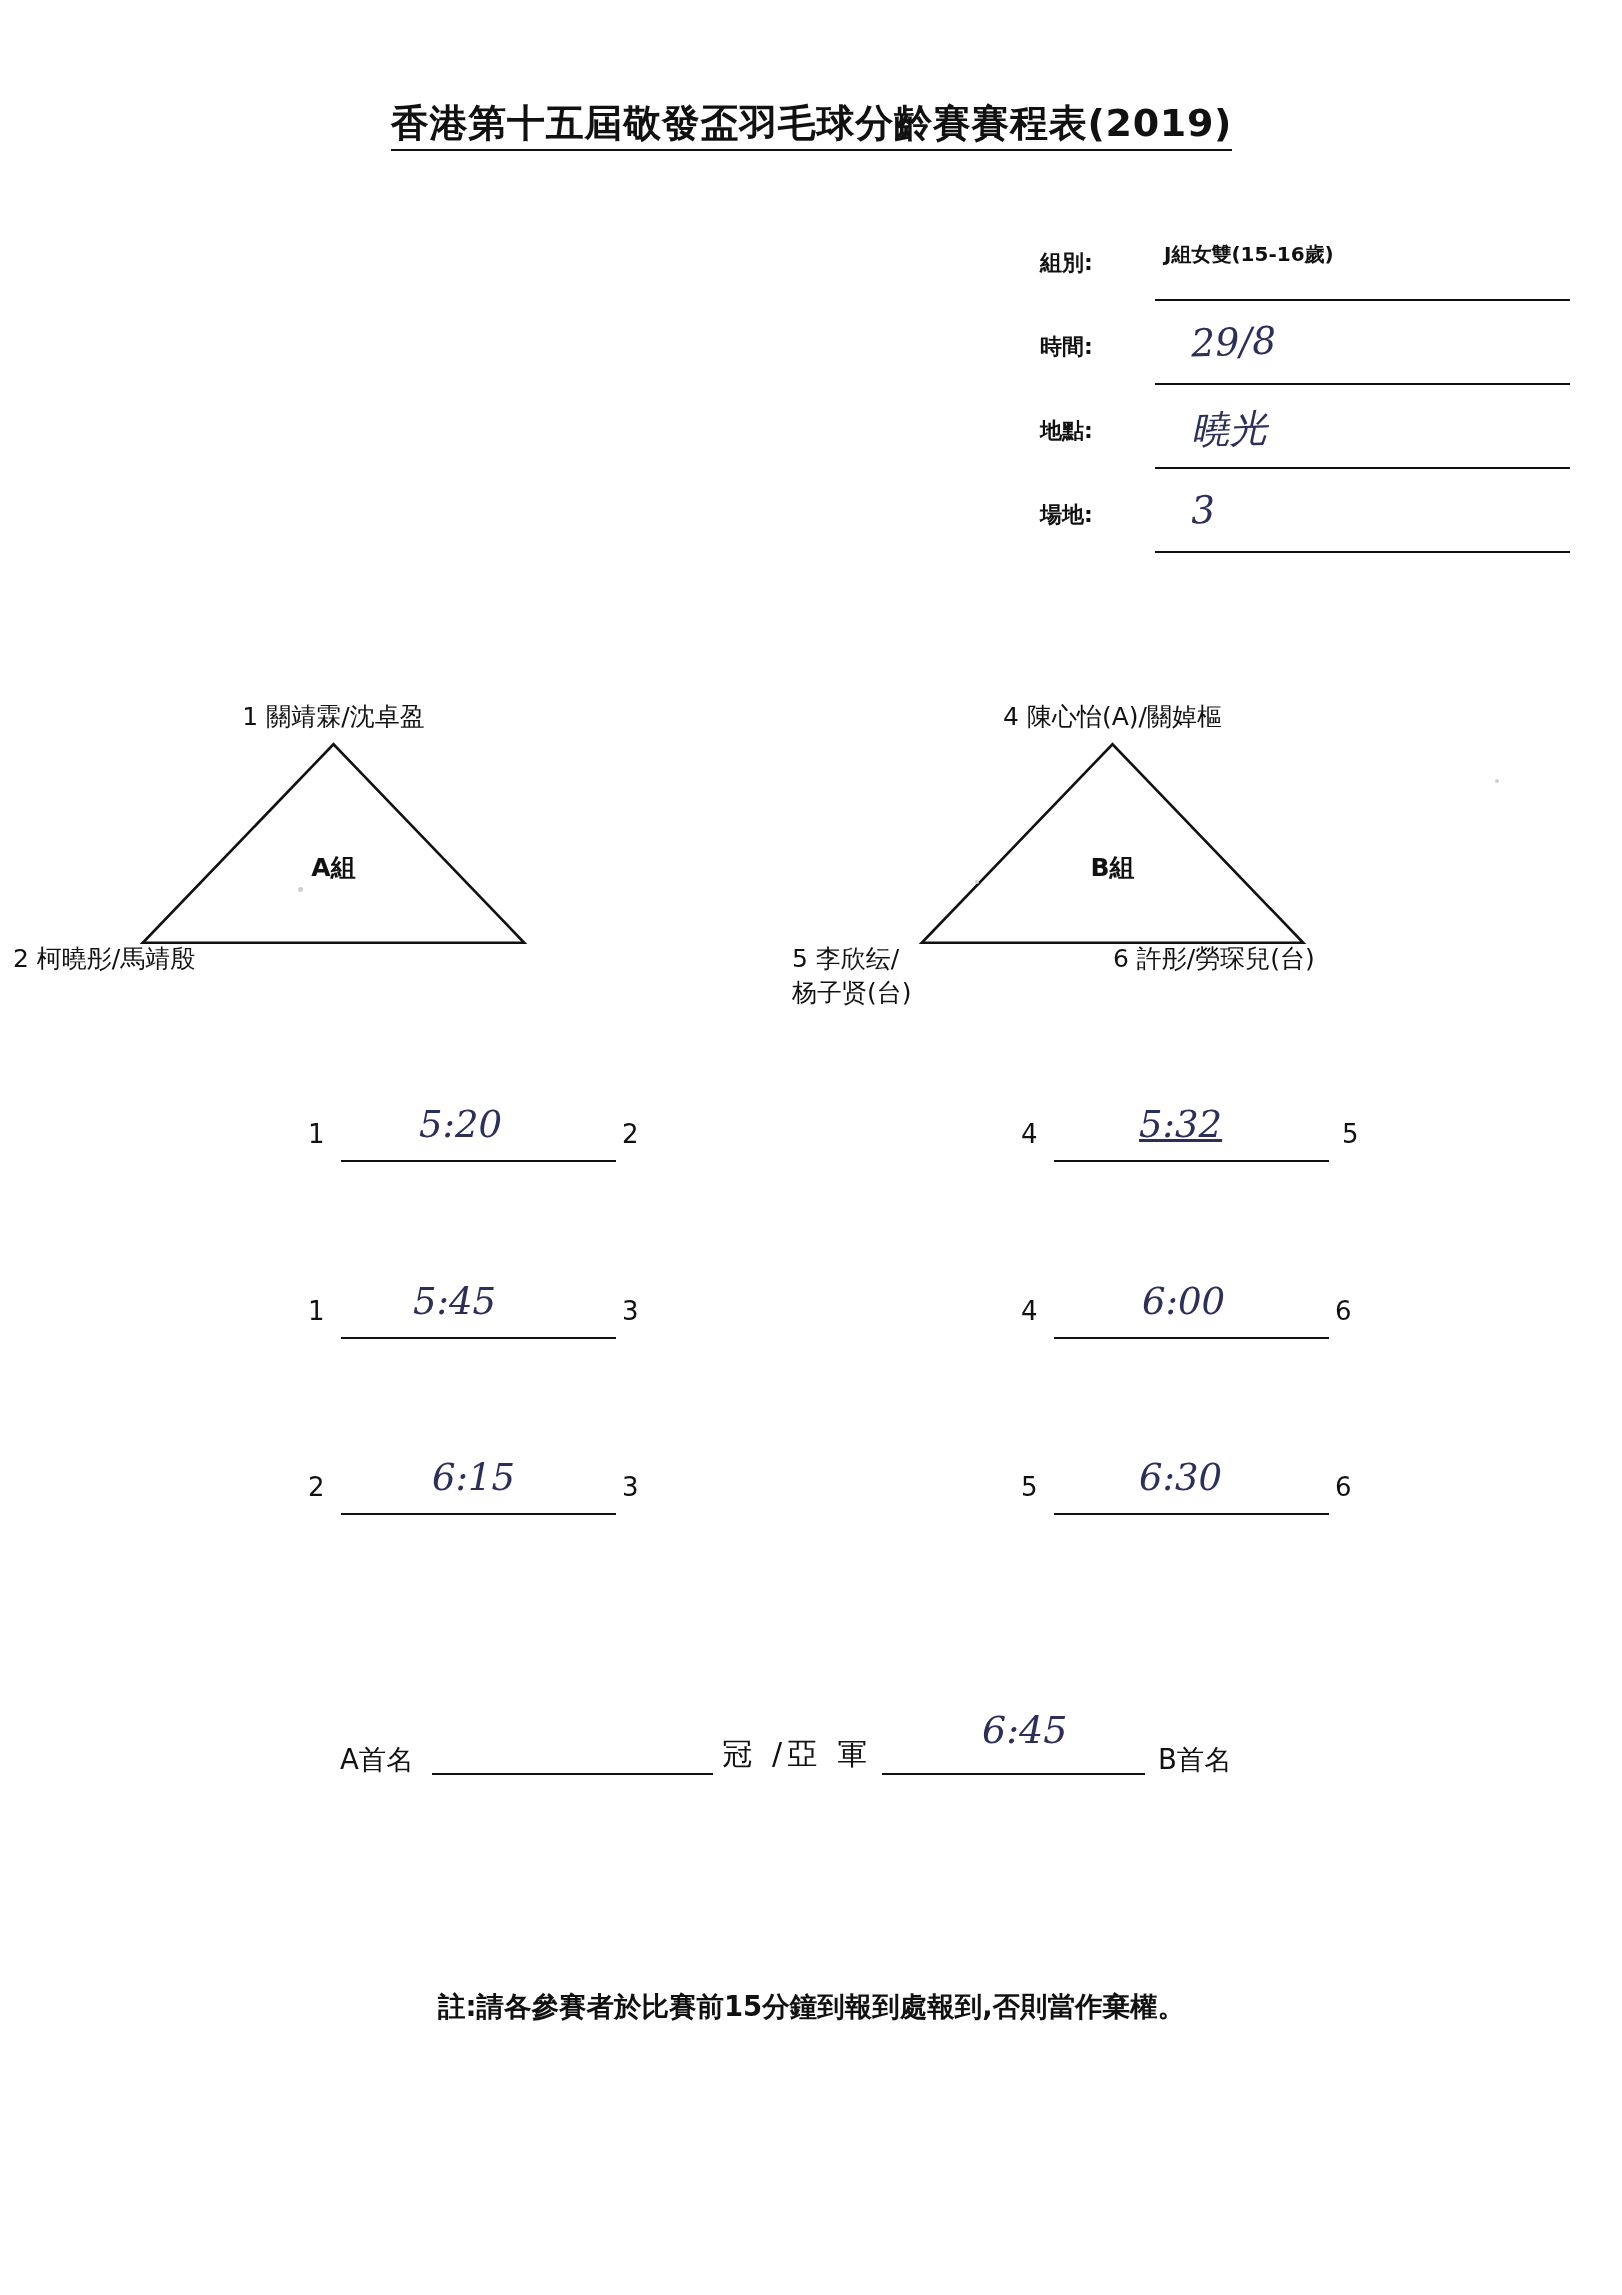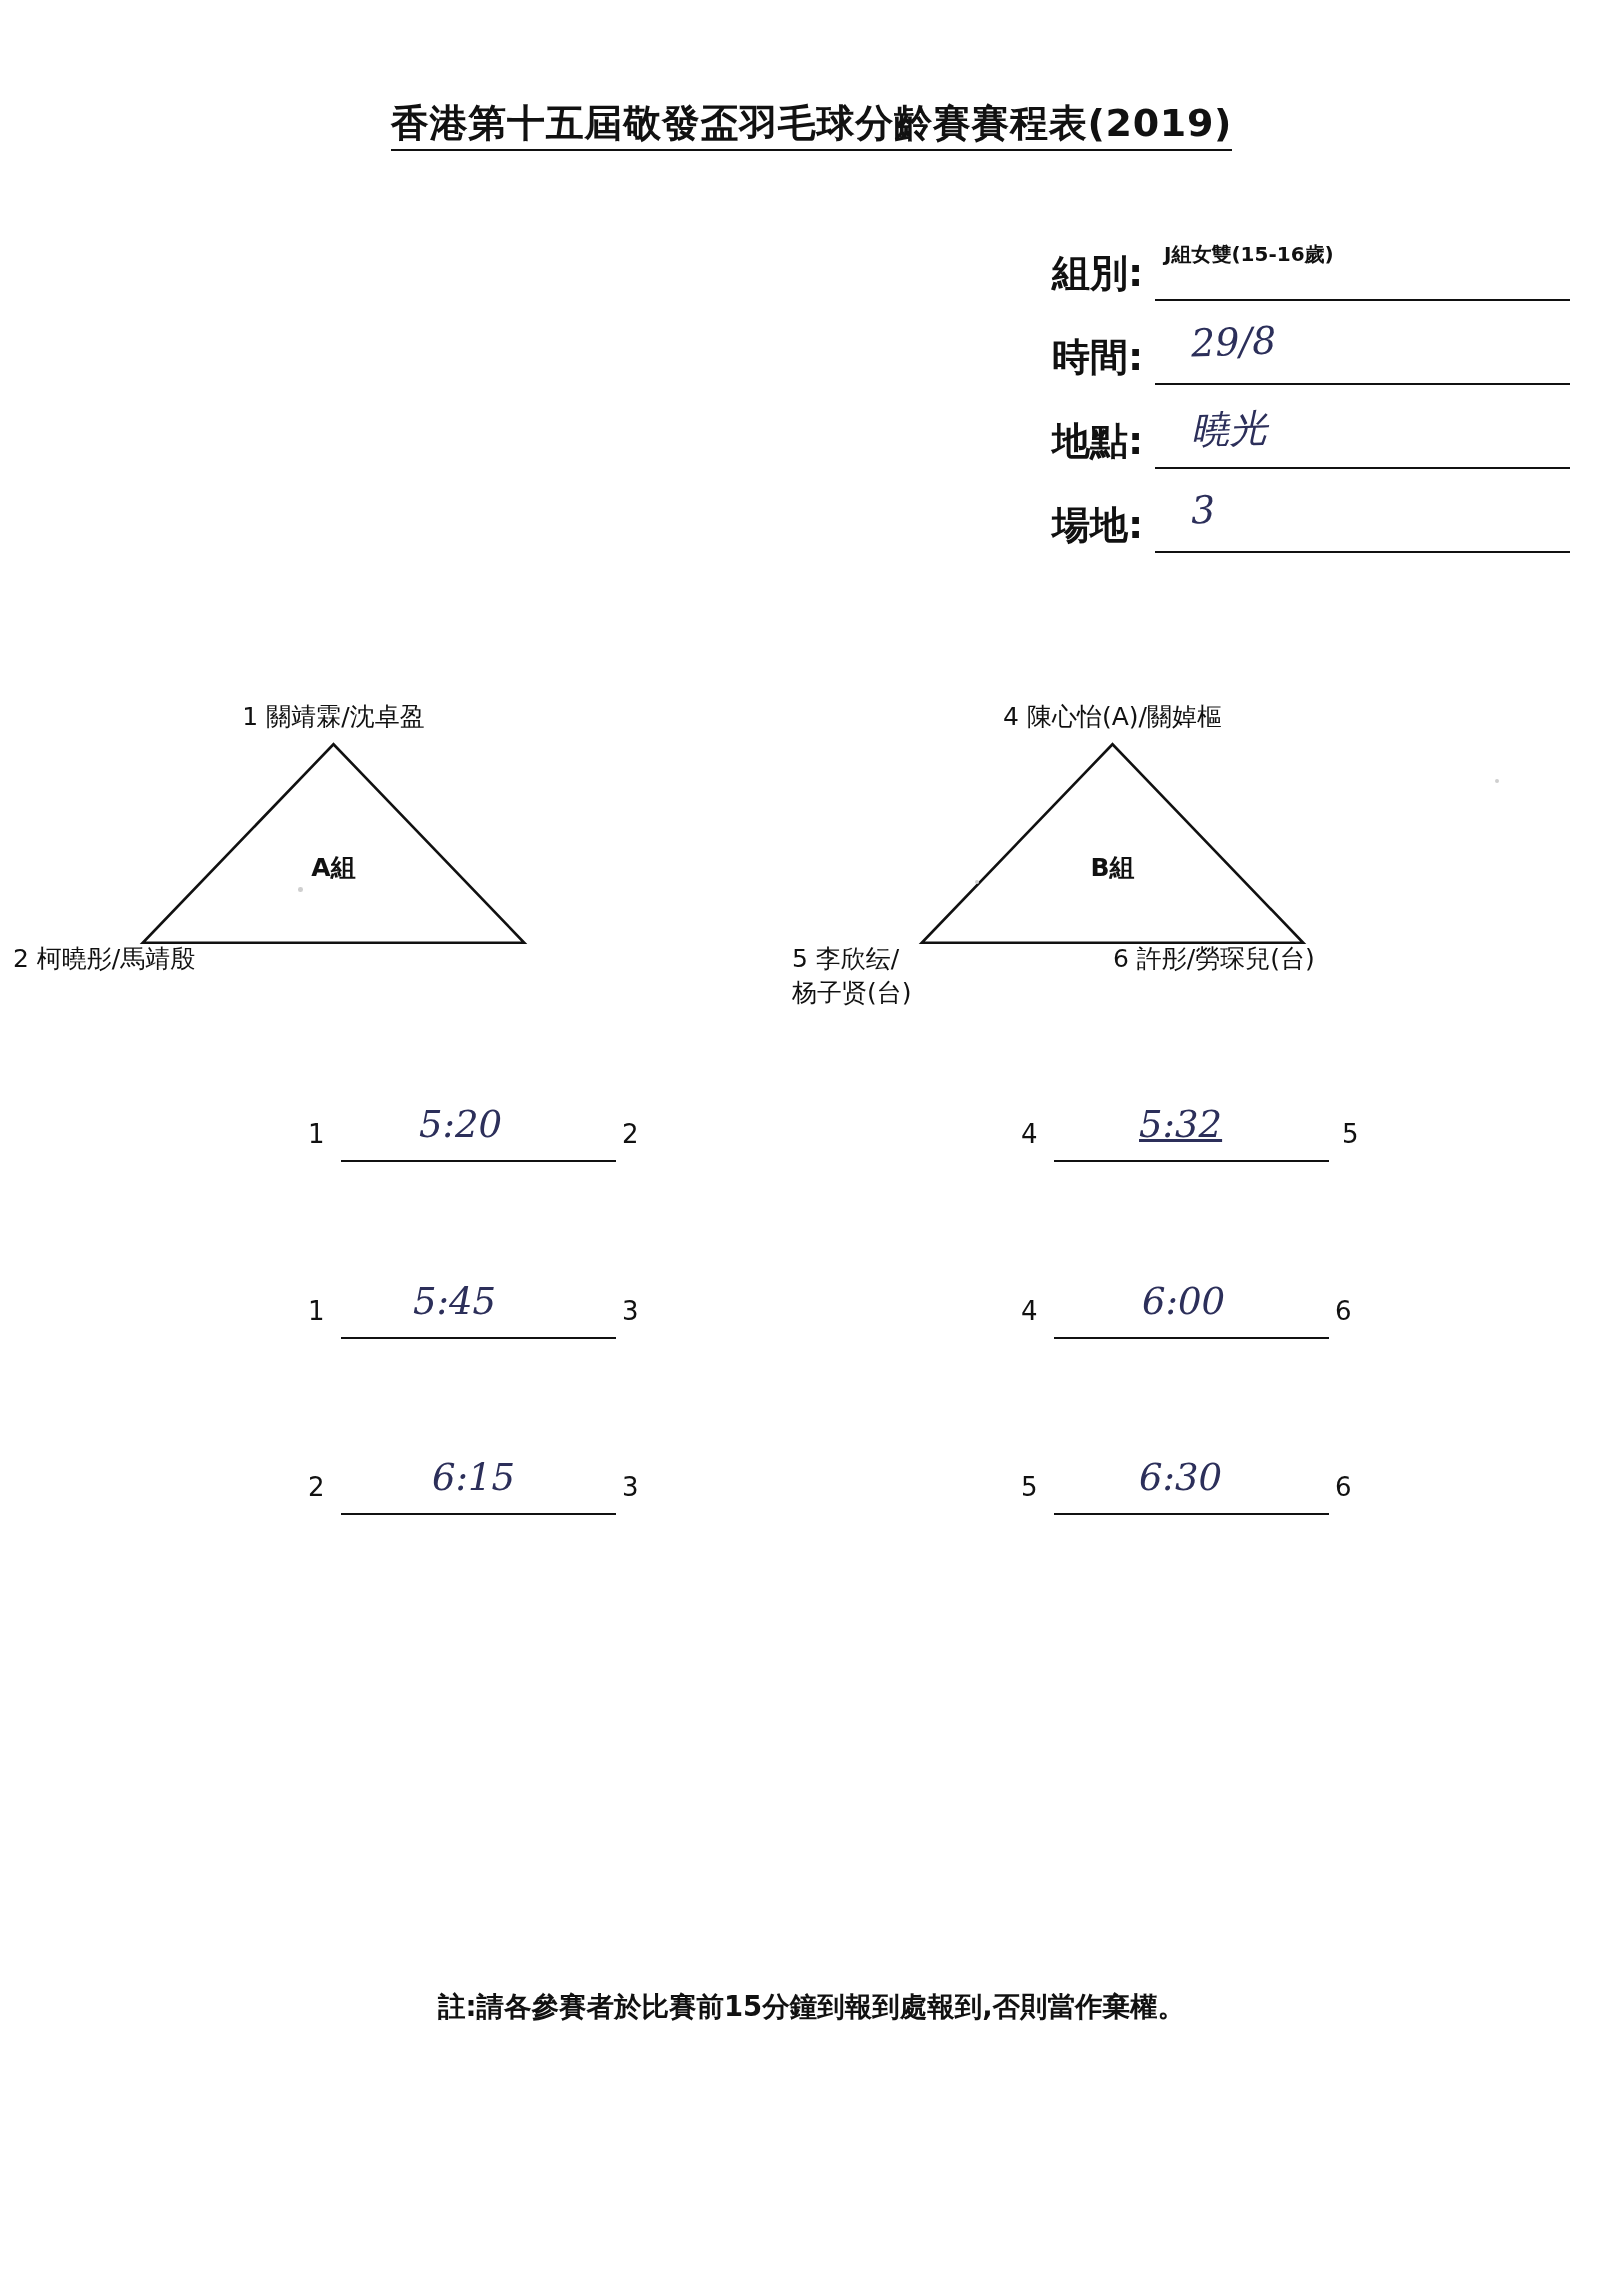--- a/index.html
+++ b/index.html
@@ -41,23 +41,23 @@
     top: 236px;
     left: 1040px;
     width: 530px;
   }
   .info-row {
     position: relative;
     height: 84px;
   }
   .info-label {
     position: absolute;
-    left: 12px;
+    left: 0;
     top: 11.8px;
-    font-size: 38px;
+    font-size: 22px;
     font-weight: bold;
     white-space: nowrap;
   }
   .info-line {
     position: absolute;
     left: 115px;
     right: 0;
     top: 63px;
     border-bottom: 2px solid #111;
   }
@@ -325,20 +325,27 @@
 
     <div class="match" style="left:1021px; top:353px; width:340px;">
       <div class="m-left">5</div>
       <div class="m-line" style="left:33px; width:275px;"></div>
       <div class="m-score hand" style="left:118px;">6:30</div>
       <div class="m-right" style="left:314px;">6</div>
     </div>
 
   </div>
 
+  <div class="final">
+    <div class="final-left">A首名</div>
+    <div class="final-line"></div>
+    <div class="final-center">冠 /亞 軍</div>
+    <div class="final-time hand">6:45</div>
+    <div class="final-right">B首名</div>
+  </div>
 
   <div class="note">註:請各參賽者於比賽前15分鐘到報到處報到,否則當作棄權。</div>
 
   <div class="speck" style="left:298px; top:887px; width:4.6px; height:4.6px;"></div>
   <div class="speck" style="left:975px; top:880px; width:3.9px; height:3.9px;"></div>
   <div class="speck" style="left:1495px; top:779px; width:3.9px; height:3.9px;"></div>
 
 </div>
 
 

